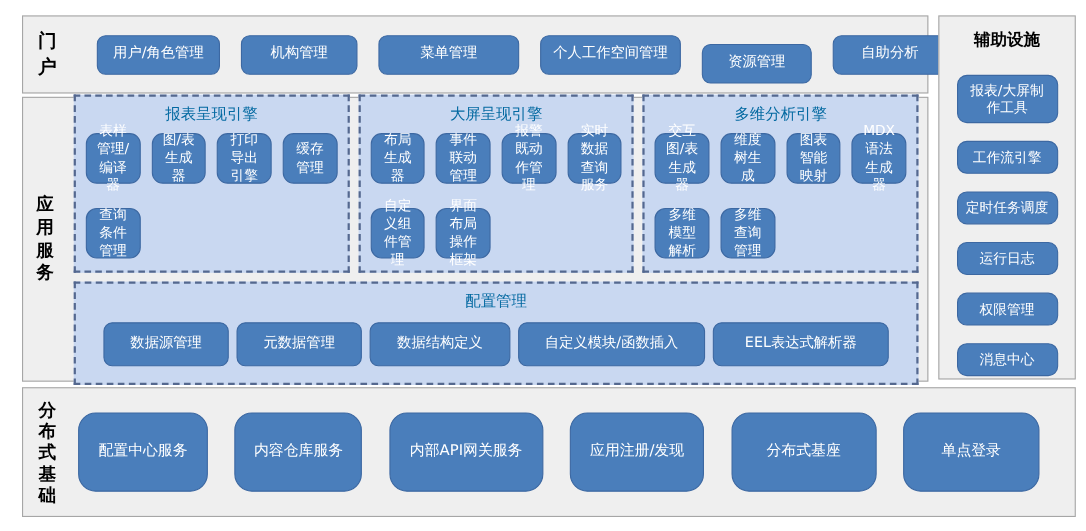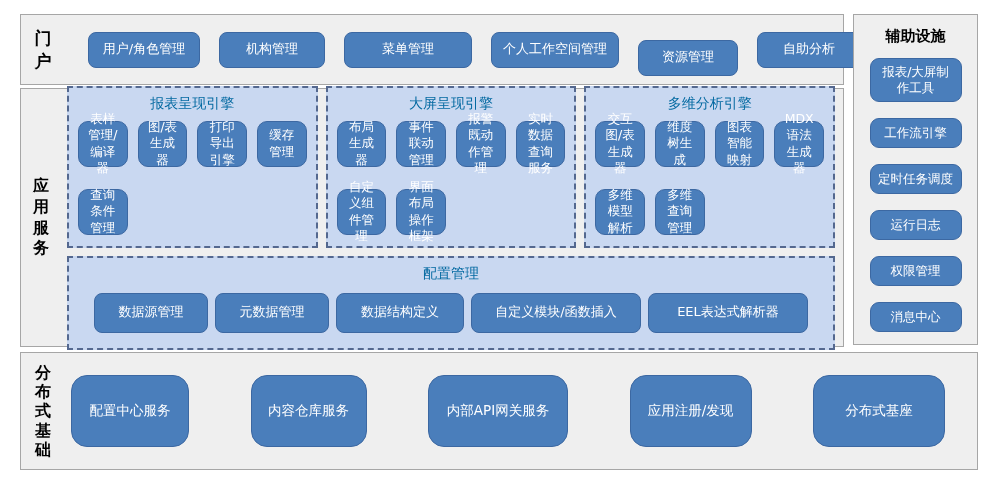--- a/index.html
+++ b/index.html
@@ -45,21 +45,21 @@
   .portal-buttons .btn { height:36px; font-size:13px; border-radius:8px; }
   .portal-buttons .btn:nth-child(1){ width:112px; }
   .portal-buttons .btn:nth-child(2){ width:106px; }
   .portal-buttons .btn:nth-child(3){ width:128px; }
   .portal-buttons .btn:nth-child(4){ width:128px; }
   .portal-buttons .btn:nth-child(5){ width:100px;margin-top:16px; }
   .portal-buttons .btn:nth-child(6){ width:104px; }
 
   
   #aux { left:853px; top:14px; width:125px; height:331px;
-    display:flex; flex-direction:column; align-items:center; }
+    display:flex; flex-direction:column; align-items:center;gap:10px; }
   .aux-header { font-weight:bold; font-size:15px; color:#000; padding:12px 0 4px; }
   .aux-buttons { display:flex; flex-direction:column; align-items:center; width:100%; }
   .aux-buttons .btn { width:92px; height:30px; margin-top:16px; }
   .aux-buttons .btn:nth-child(1){ height:44px; margin-top:8px; }
 
   
   #app { left:20px; top:88px; width:824px; height:259px;
     display:flex; align-items:center; padding-left:10px; }
   .app-content { flex:1; padding:0 8px 0 16px; }
   .engines-row { display:flex; gap:8px; }
@@ -178,14 +178,15 @@
 </div>
 
 <div class="section" id="base">
   <div class="v-label">分布式基础</div>
   <div class="base-buttons">
     <div class="btn">配置中心服务</div>
     <div class="btn">内容仓库服务</div>
     <div class="btn">内部API网关服务</div>
     <div class="btn">应用注册/发现</div>
     <div class="btn">分布式基座</div>
+    <div class="btn">单点登录</div>
   </div>
 </div>
 
 </body></html>

